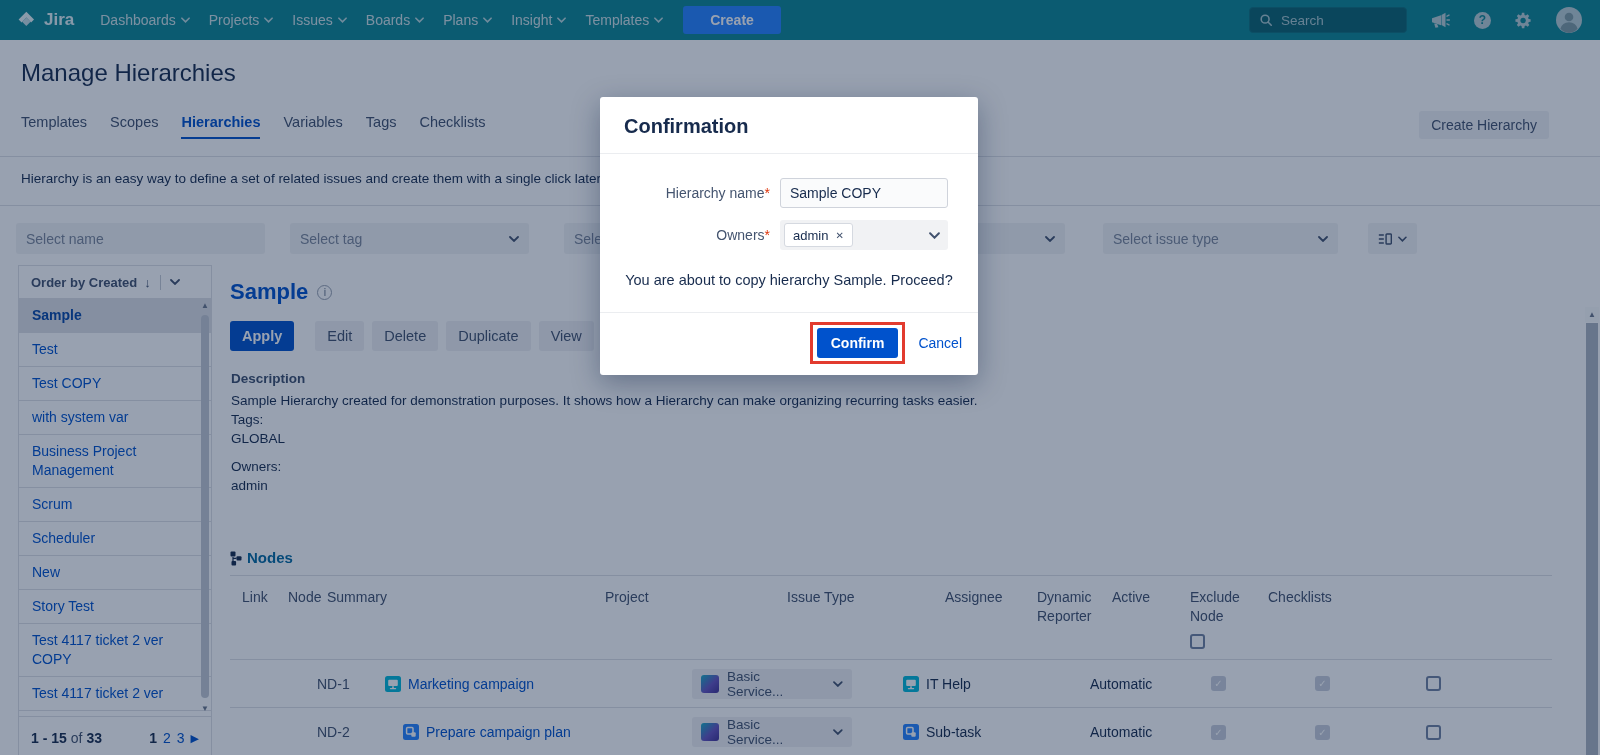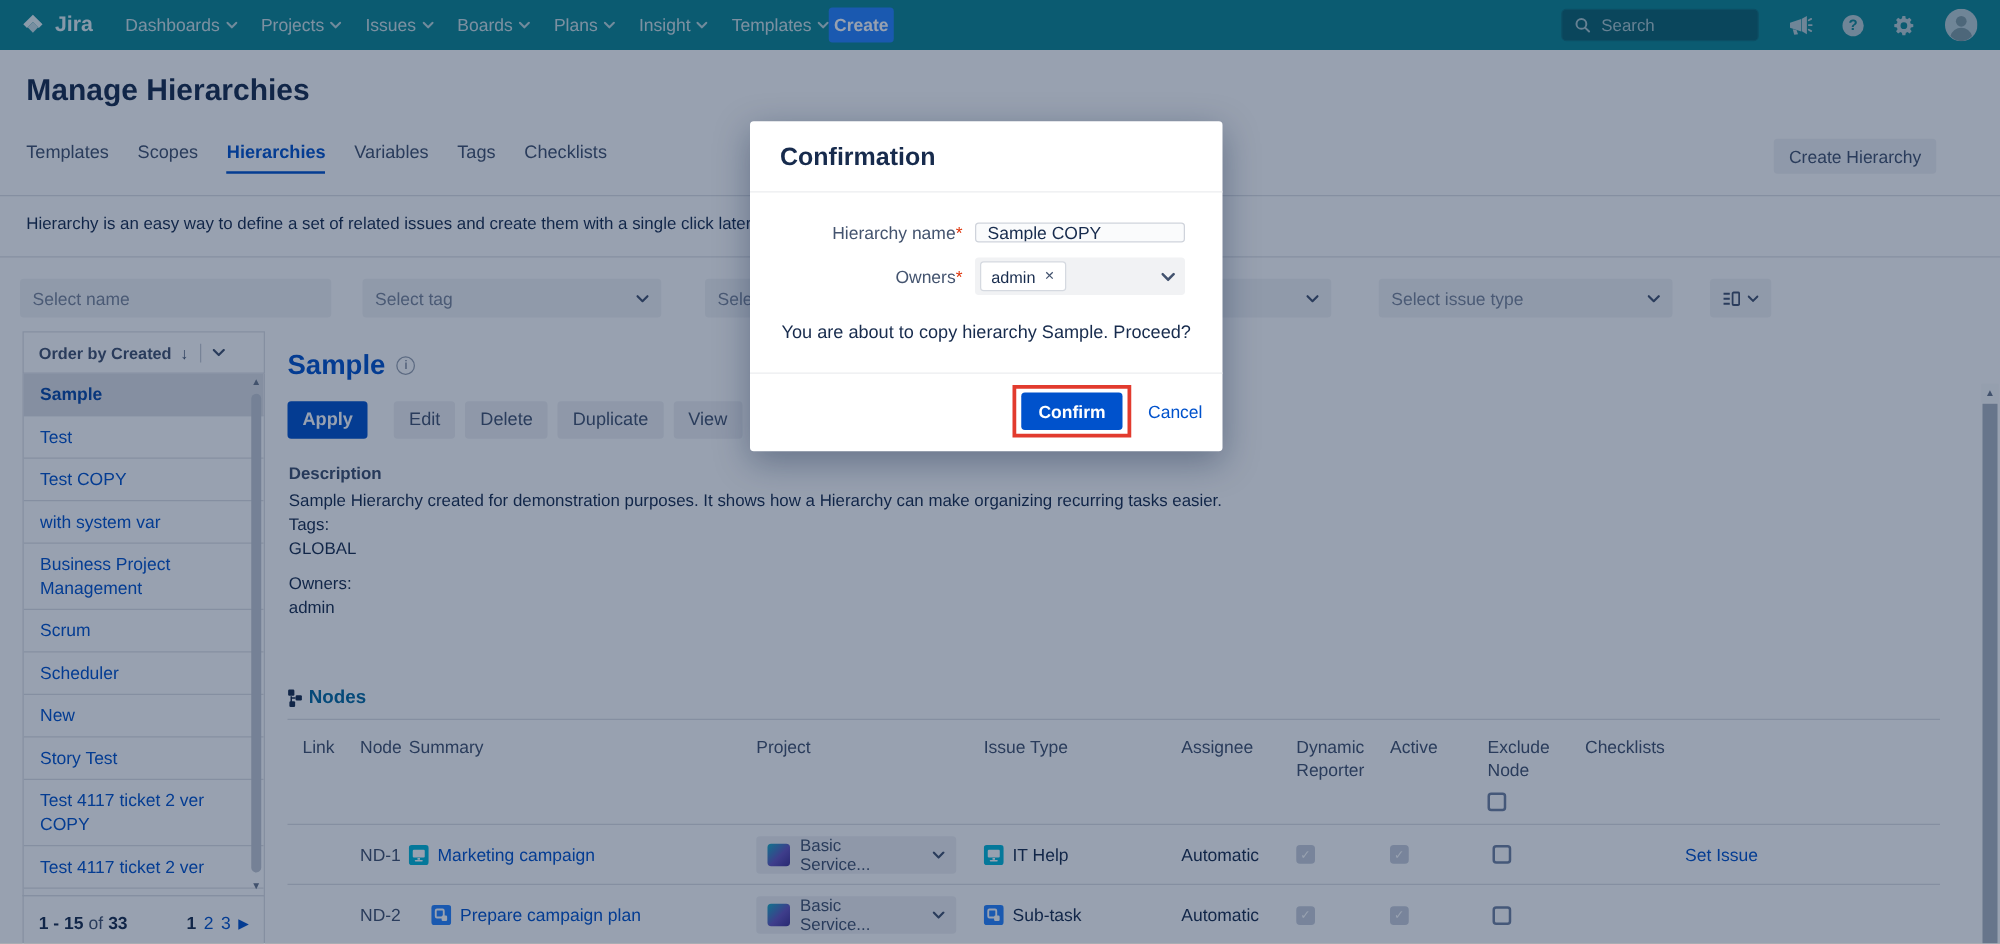--- a/index.html
+++ b/index.html
@@ -8,33 +8,33 @@
     position:relative; width:1600px; height:755px; overflow:hidden;
     background:#ffffff; font-family:"Liberation Sans", sans-serif; color:#172b4d;
   }
   
   .nav { position:absolute; top:0; left:0; right:0; height:40px; background:#0d8793;
          display:flex; align-items:center; padding:0 18px 0 16px; z-index:10; }
   .brand { display:flex; align-items:center; gap:7px; color:#e2f1f3; font-size:17px; font-weight:700; }
   .nav-menu { display:flex; margin-left:26px; gap:19px; }
   .nav-item { display:flex; align-items:center; gap:5px; color:#cfe2e5; font-size:14px; cursor:pointer; white-space:nowrap; }
   .nav-item svg { opacity:.9; }
-  .btn-create { background:#2684ff; color:#fff; font-size:14px; font-weight:600;
-                border:none; border-radius:3px; height:28px; padding:0 4px; cursor:pointer; }
+  .btn-create { margin-left:20px; background:#2684ff; color:#fff; font-size:14px; font-weight:600;
+                border:none; border-radius:3px; height:28px; padding:0 27px; cursor:pointer; }
   .nav-right { margin-left:auto; display:flex; align-items:center; gap:23px; }
   .nav-search { display:flex; align-items:center; gap:8px; width:158px; height:26px; border-radius:4px;
                 background:#0b626e; border:1px solid #0f707c; padding:0 9px; color:#a9c8cd; }
   .nav-search input { background:transparent; border:none; outline:none; color:#d9e9ec; font-size:13.5px; width:110px; font-family:inherit; }
   .nav-search input::placeholder { color:#a9c8cd; }
   .nav-ico { color:#b9cfd4; display:flex; align-items:center; cursor:pointer; }
   .nav-help { width:17px; height:17px; border-radius:50%; background:#b9cfd4; color:#0d8793;
               font-size:12px; font-weight:700; display:flex; align-items:center; justify-content:center; }
   
   .page { position:absolute; top:40px; left:0; right:0; bottom:0; background:#fff; }
-  .page-title { position:absolute; left:21px; top:19px; font-size:24px; font-weight:700; color:#172b4d; }
+  .page-title { position:absolute; left:21px; top:19px; font-size:24px; font-weight:400; color:#172b4d; }
   .tabs { position:absolute; left:21px; top:74px; display:flex; gap:23px; }
   .tab { font-size:14.5px; color:#42526e; padding-bottom:7px; border-bottom:2px solid transparent; cursor:pointer; }
   .tab.active { color:#0052cc; font-weight:600; border-bottom-color:#0052cc; }
   .btn-create-h { position:absolute; right:51px; top:71px; height:28px; padding:0 12px; font-size:14px;
                   color:#42526e; background:#f0f1f4; border:none; border-radius:3px; cursor:pointer; font-family:inherit; }
   .banner { position:absolute; left:0; right:0; top:116px; height:50px;
             border-top:1px solid #dfe1e6; border-bottom:1px solid #dfe1e6; padding:14px 21px 0; font-size:13.5px; color:#172b4d; }
   .banner a { color:#0052cc; text-decoration:none; }
   
   .filters { position:absolute; left:16px; top:183px; display:flex; align-items:center; }
@@ -82,21 +82,21 @@
   .desc { position:absolute; top:104px; left:1px; font-size:13.5px; color:#172b4d; line-height:19px; }
   .desc .lbl { font-weight:600; color:#3d4f6d; margin-bottom:3px; }
   .desc .owners-lbl { margin-top:9px; }
   
   .nodes { position:absolute; top:284px; left:0; right:0; }
   .nodes-title { display:flex; align-items:flex-end; gap:5px; font-size:15px; font-weight:700; color:#0369a1; }
   .nodes-rule { border:none; border-top:1px solid #dfe1e6; margin-top:9px; }
   .grid { display:grid; grid-template-columns:46px 39px 278px 182px 158px 92px 75px 78px 78px 1fr; padding-left:12px; }
   .thead { padding-top:12px; padding-bottom:10px; border-bottom:1px solid #dfe1e6; font-size:14px; color:#42526e; line-height:19px; }
   .thead .cb { margin-top:8px; }
-  .trow { height:48px; align-items:center; font-size:14px; color:#172b4d; }
+  .trow { height:48px; align-items:center; font-size:14px; color:#172b4d;gap:29px; }
   .trow.bordered { border-bottom:1px solid #dfe1e6; }
   .cell { display:flex; align-items:center; gap:7px; }
   .cell a { color:#0052cc; text-decoration:none; cursor:pointer; }
   .cell.indent { padding-left:18px; }
   .node-id { color:#42526e; }
   .proj-select { width:160px; height:30px; background:#eff0f3; border-radius:3px; display:flex; align-items:center;
                  gap:8px; padding:0 9px; font-size:13.5px; color:#42526e; cursor:pointer; }
   .proj-avatar { width:18px; height:18px; border-radius:3px; flex:none;
                  background:linear-gradient(135deg,#17b0c4 0%,#6554c0 55%,#403294 100%); }
   .proj-select .sp { flex:1; }
@@ -113,21 +113,21 @@
   
   .blanket { position:absolute; inset:0; background:rgba(9,30,66,0.42); z-index:40; }
   .modal { position:absolute; left:600px; top:97px; width:378px; background:#fff; border-radius:3px;
            box-shadow:0 8px 28px rgba(9,30,66,.35); z-index:50; }
   .modal-head { padding:18px 24px 15px; border-bottom:1px solid #ebedf0; }
   .modal-title { font-size:20px; font-weight:600; color:#172b4d; }
   .modal-body { padding:24px 24px 0; }
   .frow { display:flex; align-items:center; margin-bottom:12px; }
   .flabel { width:146px; text-align:right; margin-right:10px; font-size:14px; color:#44546f; }
   .req { color:#de350b; }
-  .finput { width:168px; height:16px; border:1px solid #cfd3db; border-radius:3px; background:#fafbfc;
+  .finput { width:168px; height:30px; border:1px solid #cfd3db; border-radius:3px; background:#fafbfc;
             font-size:14px; color:#172b4d; padding:0 9px; font-family:inherit; outline:none; }
   .fselect { width:168px; height:30px; background:#f1f2f4; border-radius:3px; display:flex; align-items:center;
              padding:0 8px 0 4px; cursor:pointer; color:#42526e; }
   .chip { background:#fff; border:1px solid #d5d9e0; border-radius:3px; display:flex; align-items:center; gap:7px;
           height:24px; padding:0 8px; font-size:13px; color:#172b4d; }
   .chip .x { font-size:10px; color:#42526e; cursor:pointer; }
   .fselect .sp { flex:1; }
   .modal-msg { text-align:center; font-size:14.5px; color:#172b4d; margin:22px 0 24px; }
   .modal-foot { border-top:1px solid #ebedf0; display:flex; justify-content:flex-end; align-items:center;
                 padding:9px 16px 11px; }

